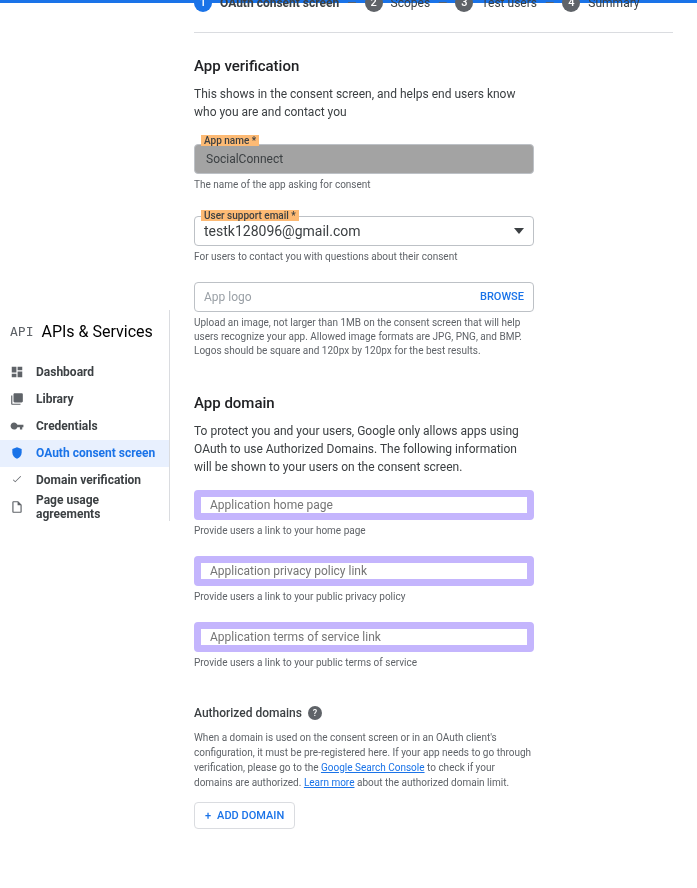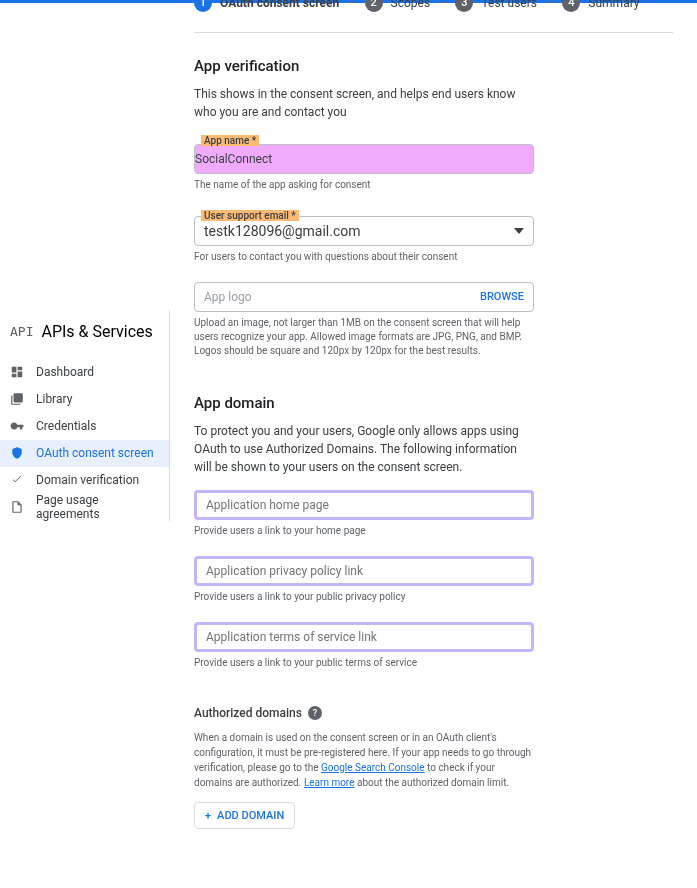--- a/index.html
+++ b/index.html
@@ -2,42 +2,42 @@
 <html><head>
   <meta charset="utf-8">
   <style>
     * { margin: 0; padding: 0; box-sizing: border-box; font-family: Roboto, Arial, sans-serif; }
     body { width: 697px; height: 888px; background: #fff; overflow: hidden; }
     .topbar { height: 3px; background: #1a73e8; }
     .container { display: flex; height: 824px; align-items: center; }
     .sidebar { width: 170px; border-right: 1px solid #dadce0; }
     .sidebar-header { display: flex; align-items: center; padding: 12px 10px; gap: 8px; }
     .api-logo { font-family: monospace; font-size: 13px; letter-spacing: 0; color: #5f6368; font-weight: 500; }
-    .nav { padding-top: 6px; }
+    .nav { padding-top: 6px; font-weight: bold; }
     .nav-item { display: flex; align-items: center; height: 27px; padding: 0 10px; gap: 12px; cursor: pointer; font-size: 12px; color: #3c4043; }
     .nav-item .icon { width: 14px; height: 14px; display: flex; align-items: center; justify-content: center; color: #5f6368; }
     .nav-item.active { background: #e8f0fe; color: #1a73e8; }
     .nav-item.active .icon { color: #1a73e8; }
     .main { flex: 1; padding: 14px 24px 24px 24px; overflow-y: auto; }
     .page-title { font-size: 15px; color: #3c4043; margin-bottom: 20px; }
     .stepper { display: flex; align-items: center; gap: 8px; margin-bottom: 20px; }
     .step { display: flex; align-items: center; gap: 8px; }
     .step-num { width: 18px; height: 18px; border-radius: 50%; background: #5f6368; color: #fff; font-size: 11px; display: flex; align-items: center; justify-content: center; font-weight: 500; }
     .step.active .step-num { background: #1a73e8; }
     .step-label { font-size: 12px; color: #3c4043; }
     .step.active .step-label { font-weight: 700; }
     .step-conn { font-size: 12px; color: #5f6368; }
     .divider { border: none; border-top: 1px solid #dadce0; margin-bottom: 24px; }
     .section-title { font-size: 15px; font-weight: 500; color: #202124; margin-bottom: 10px; }
     .section-desc { font-size: 12px; color: #3c4043; margin-bottom: 14px; line-height: 1.5; max-width: 340px; }
     .form-group { margin-bottom: 18px; max-width: 340px; }
     .field-label { font-size: 10px; color: #3c4043; font-weight: 500; margin-bottom: 2px; display: block; position: relative; z-index: 2; margin-left: 7px; background: #fdba74; width: fit-content; padding: 0 3px; }
     .field-label.required::after { content: " *"; color: #3c4043; }
-    .input, .select { width: 100%; border: 1px solid #bdc1c6; border-radius: 4px; padding: 6px 0; font-size: 12px; color: #3c4043; height: 30px; outline: none; margin-top: -7px; background: #f0abfc; }
-    .input-nolabel { width: 100%; border: 3px solid #c4b5fd; border-radius: 4px; padding: 6px 9px; font-size: 12px; color: #9aa0a6; height: 30px; outline: none; }
+    .input, .select { width: 100%; border: 1px solid #bdc1c6; border-radius: 4px; padding: 6px 11px; font-size: 12px; color: #3c4043; height: 30px; outline: none; margin-top: -7px; background: #a3a3a3; }
+    .input-nolabel { width: 100%; border: 7px solid #c4b5fd; border-radius: 4px; padding: 6px 9px; font-size: 12px; color: #9aa0a6; height: 30px; outline: none; }
     .select-wrap { position: relative; margin-top: -7px; }
     .select-wrap .chevron { position: absolute; right: 10px; top: 50%; transform: translateY(-50%); pointer-events: none; }
     .select-box { width: 100%; border: 1px solid #bdc1c6; border-radius: 4px; padding: 6px 9px; font-size: 14px; color: #3c4043; height: 30px; background: #fff; }
     .helper { font-size: 10px; color: #5f6368; margin-top: 4px; line-height: 1.4; }
     .logo-row { display: flex; align-items: center; border: 1px solid #bdc1c6; border-radius: 4px; height: 30px; padding: 9px 9px; }
     .logo-placeholder { font-size: 12px; color: #9aa0a6; flex: 1; }
     .browse { font-size: 11px; color: #1a73e8; font-weight: 500; cursor: pointer; }
     .section-block { margin-bottom: 36px; }
     .subhead { font-size: 12px; font-weight: 500; color: #3c4043; display: flex; align-items: center; gap: 6px; margin-bottom: 10px; }
     .help-icon { width: 14px; height: 14px; border-radius: 50%; background: #5f6368; color: #fff; font-size: 9px; display: flex; align-items: center; justify-content: center; }

